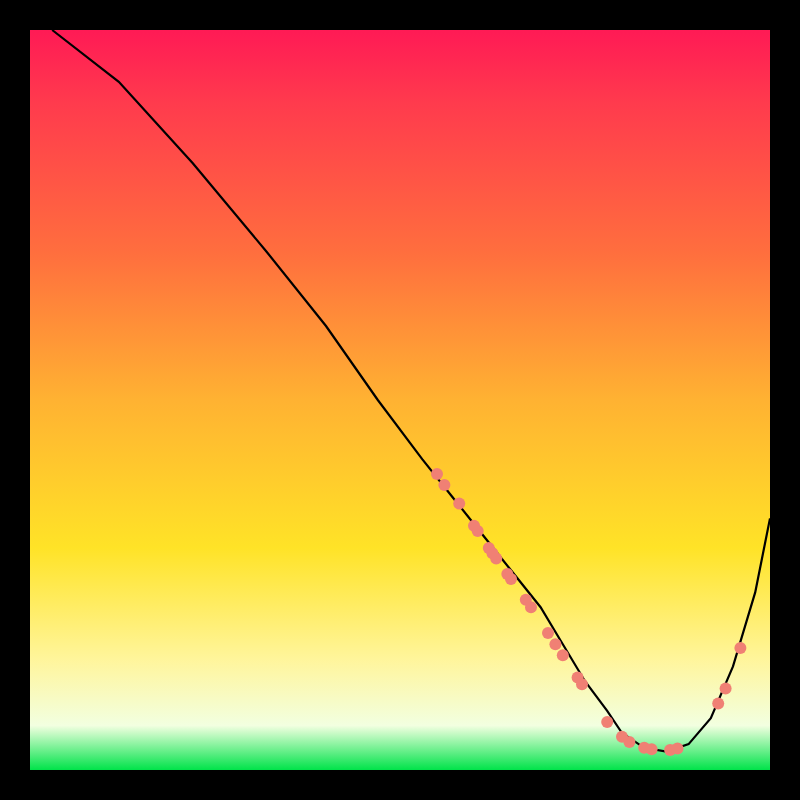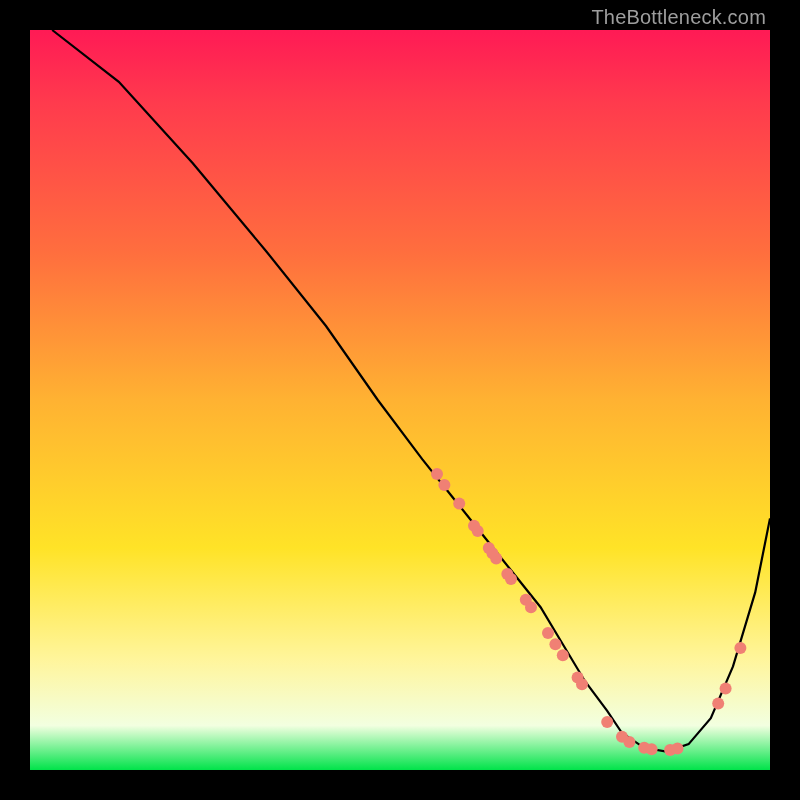--- a/index.html
+++ b/index.html
@@ -51,21 +51,20 @@
     top: 0;
     width: 740px;
     height: 740px;
     overflow: visible;
   }
 </style>
 </head>
 <body>
 
 <div class="stage">
-  <div class="watermark">TheBottleneck.com</div>
 
   <div class="plot">
     <svg class="curve" viewBox="0 0 740 740">
       <path id="curvePath" fill="none" stroke="#000000" stroke-width="2.2" d="M22.2 0.0 L88.8 51.8 L162.8 133.2 L236.8 222.0 L296.0 296.0 L347.8 370.0 L392.2 429.2 L421.8 466.2 L451.4 503.2 L481.0 540.2 L510.6 577.2 L532.8 614.2 L555.0 651.2 L577.2 680.8 L592.0 703.0 L614.2 717.8 L636.4 721.5 L658.6 714.1 L680.8 688.2 L703.0 636.4 L725.2 562.4 L740.0 488.4"></path>
       <g id="dots">
           <circle cx="407.0" cy="444.0" r="6" fill="#f08074"></circle>
           <circle cx="414.4" cy="455.1" r="6" fill="#f08074"></circle>
           <circle cx="429.2" cy="473.6" r="6" fill="#f08074"></circle>
           <circle cx="444.0" cy="495.8" r="6" fill="#f08074"></circle>
           <circle cx="447.7" cy="501.0" r="6" fill="#f08074"></circle>

